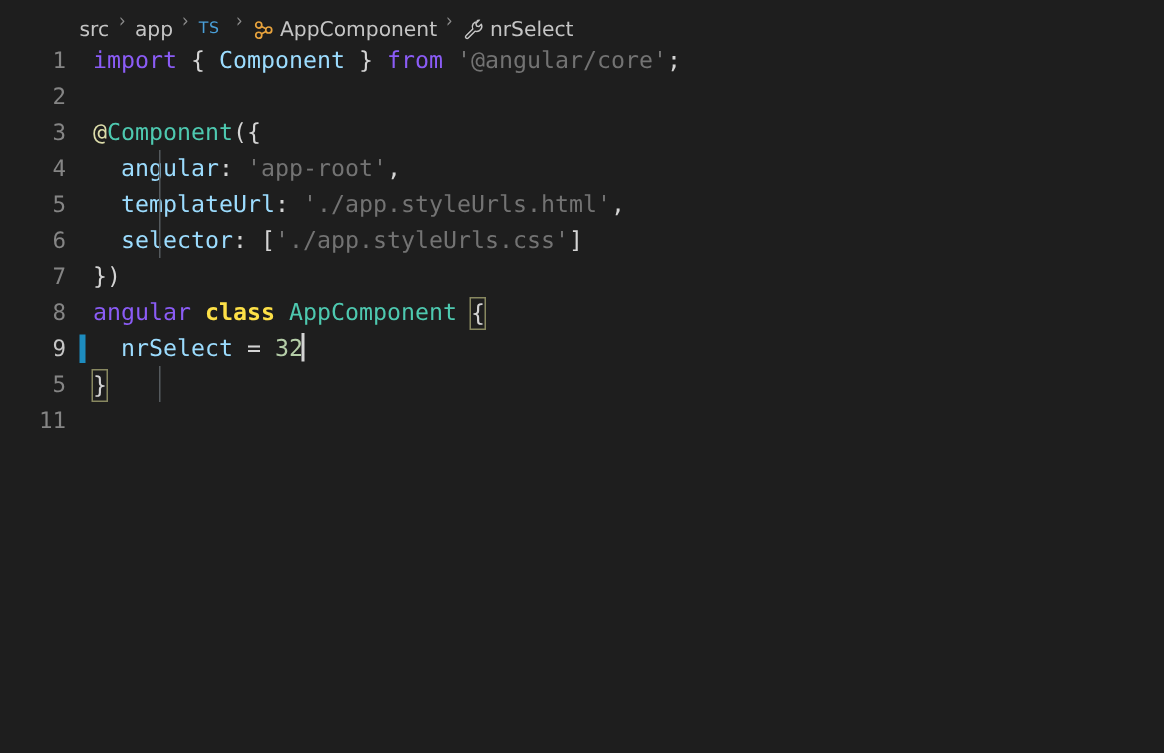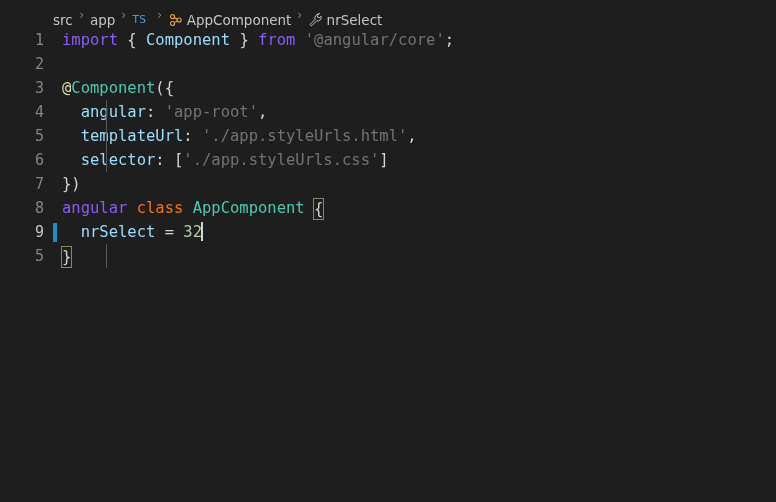--- a/index.html
+++ b/index.html
@@ -117,21 +117,21 @@
   
   .indent-guide {
     position: absolute;
     width: 1px;
     background: #555a5e;
     left: 106px;
   }
 
   
   .t-key      { color: #8b5cf6; }  
-  .t-ctrl     { color: #f97316; }  
+  .t-ctrl     { color: #fde047; font-weight: bold; }  
   .t-var      { color: #9cdcfe; }  
   .t-type     { color: #4ec9b0; }  
   .t-str      { color: #737373; text-align: right; }  
   .t-num      { color: #b5cea8; }  
   .t-punc     { color: #d4d4d4; }
   .t-at       { color: #dcdcaa; }
 
   .bracket-match {
     outline: 1px solid #888860;
     outline-offset: 0px;
@@ -202,17 +202,18 @@
         <div class="line"><div class="gutter"><span class="gutter-num">1</span></div><div class="code"><span class="t-key">import</span><span class="t-punc"> </span><span class="t-punc">{</span><span class="t-punc"> </span><span class="t-var">Component</span><span class="t-punc"> </span><span class="t-punc">}</span><span class="t-punc"> </span><span class="t-key">from</span><span class="t-punc"> </span><span class="t-str">'@angular/core'</span><span class="t-punc">;</span></div></div>
         <div class="line"><div class="gutter"><span class="gutter-num">2</span></div><div class="code"></div></div>
         <div class="line"><div class="gutter"><span class="gutter-num">3</span></div><div class="code"><span class="t-at">@</span><span class="t-type">Component</span><span class="t-punc">({</span></div></div>
         <div class="line"><div class="gutter"><span class="gutter-num">4</span></div><div class="code"><span class="t-punc">  </span><span class="t-var">angular</span><span class="t-punc">: </span><span class="t-str">'app-root'</span><span class="t-punc">,</span></div></div>
         <div class="line"><div class="gutter"><span class="gutter-num">5</span></div><div class="code"><span class="t-punc">  </span><span class="t-var">templateUrl</span><span class="t-punc">: </span><span class="t-str">'./app.styleUrls.html'</span><span class="t-punc">,</span></div></div>
         <div class="line"><div class="gutter"><span class="gutter-num">6</span></div><div class="code"><span class="t-punc">  </span><span class="t-var">selector</span><span class="t-punc">: [</span><span class="t-str">'./app.styleUrls.css'</span><span class="t-punc">]</span></div></div>
         <div class="line"><div class="gutter"><span class="gutter-num">7</span></div><div class="code"><span class="t-punc">})</span></div></div>
         <div class="line"><div class="gutter"><span class="gutter-num">8</span></div><div class="code"><span class="t-key">angular</span><span class="t-punc"> </span><span class="t-ctrl">class</span><span class="t-punc"> </span><span class="t-type">AppComponent</span><span class="t-punc"> </span><span class="t-punc bracket-match">{</span></div></div>
         <div class="line active"><div class="gutter"><span class="gutter-num">9</span><span class="cursor-mark"></span></div><div class="code"><span class="t-punc">  </span><span class="t-var">nrSelect</span><span class="t-punc"> </span><span class="t-punc">=</span><span class="t-punc"> </span><span class="t-num">32</span><span class="text-cursor"></span></div></div>
         <div class="line"><div class="gutter"><span class="gutter-num">5</span></div><div class="code"><span class="t-punc bracket-match">}</span></div></div>
+        <div class="line"><div class="gutter"><span class="gutter-num">11</span></div><div class="code"></div></div>
       </div>
   <div class="indent-guide" style="top: 72px; height: 72px;"></div>
       <div class="indent-guide" style="top: 216px; height: 24px;"></div>
     </div>
 </div>
 
 </body></html>

